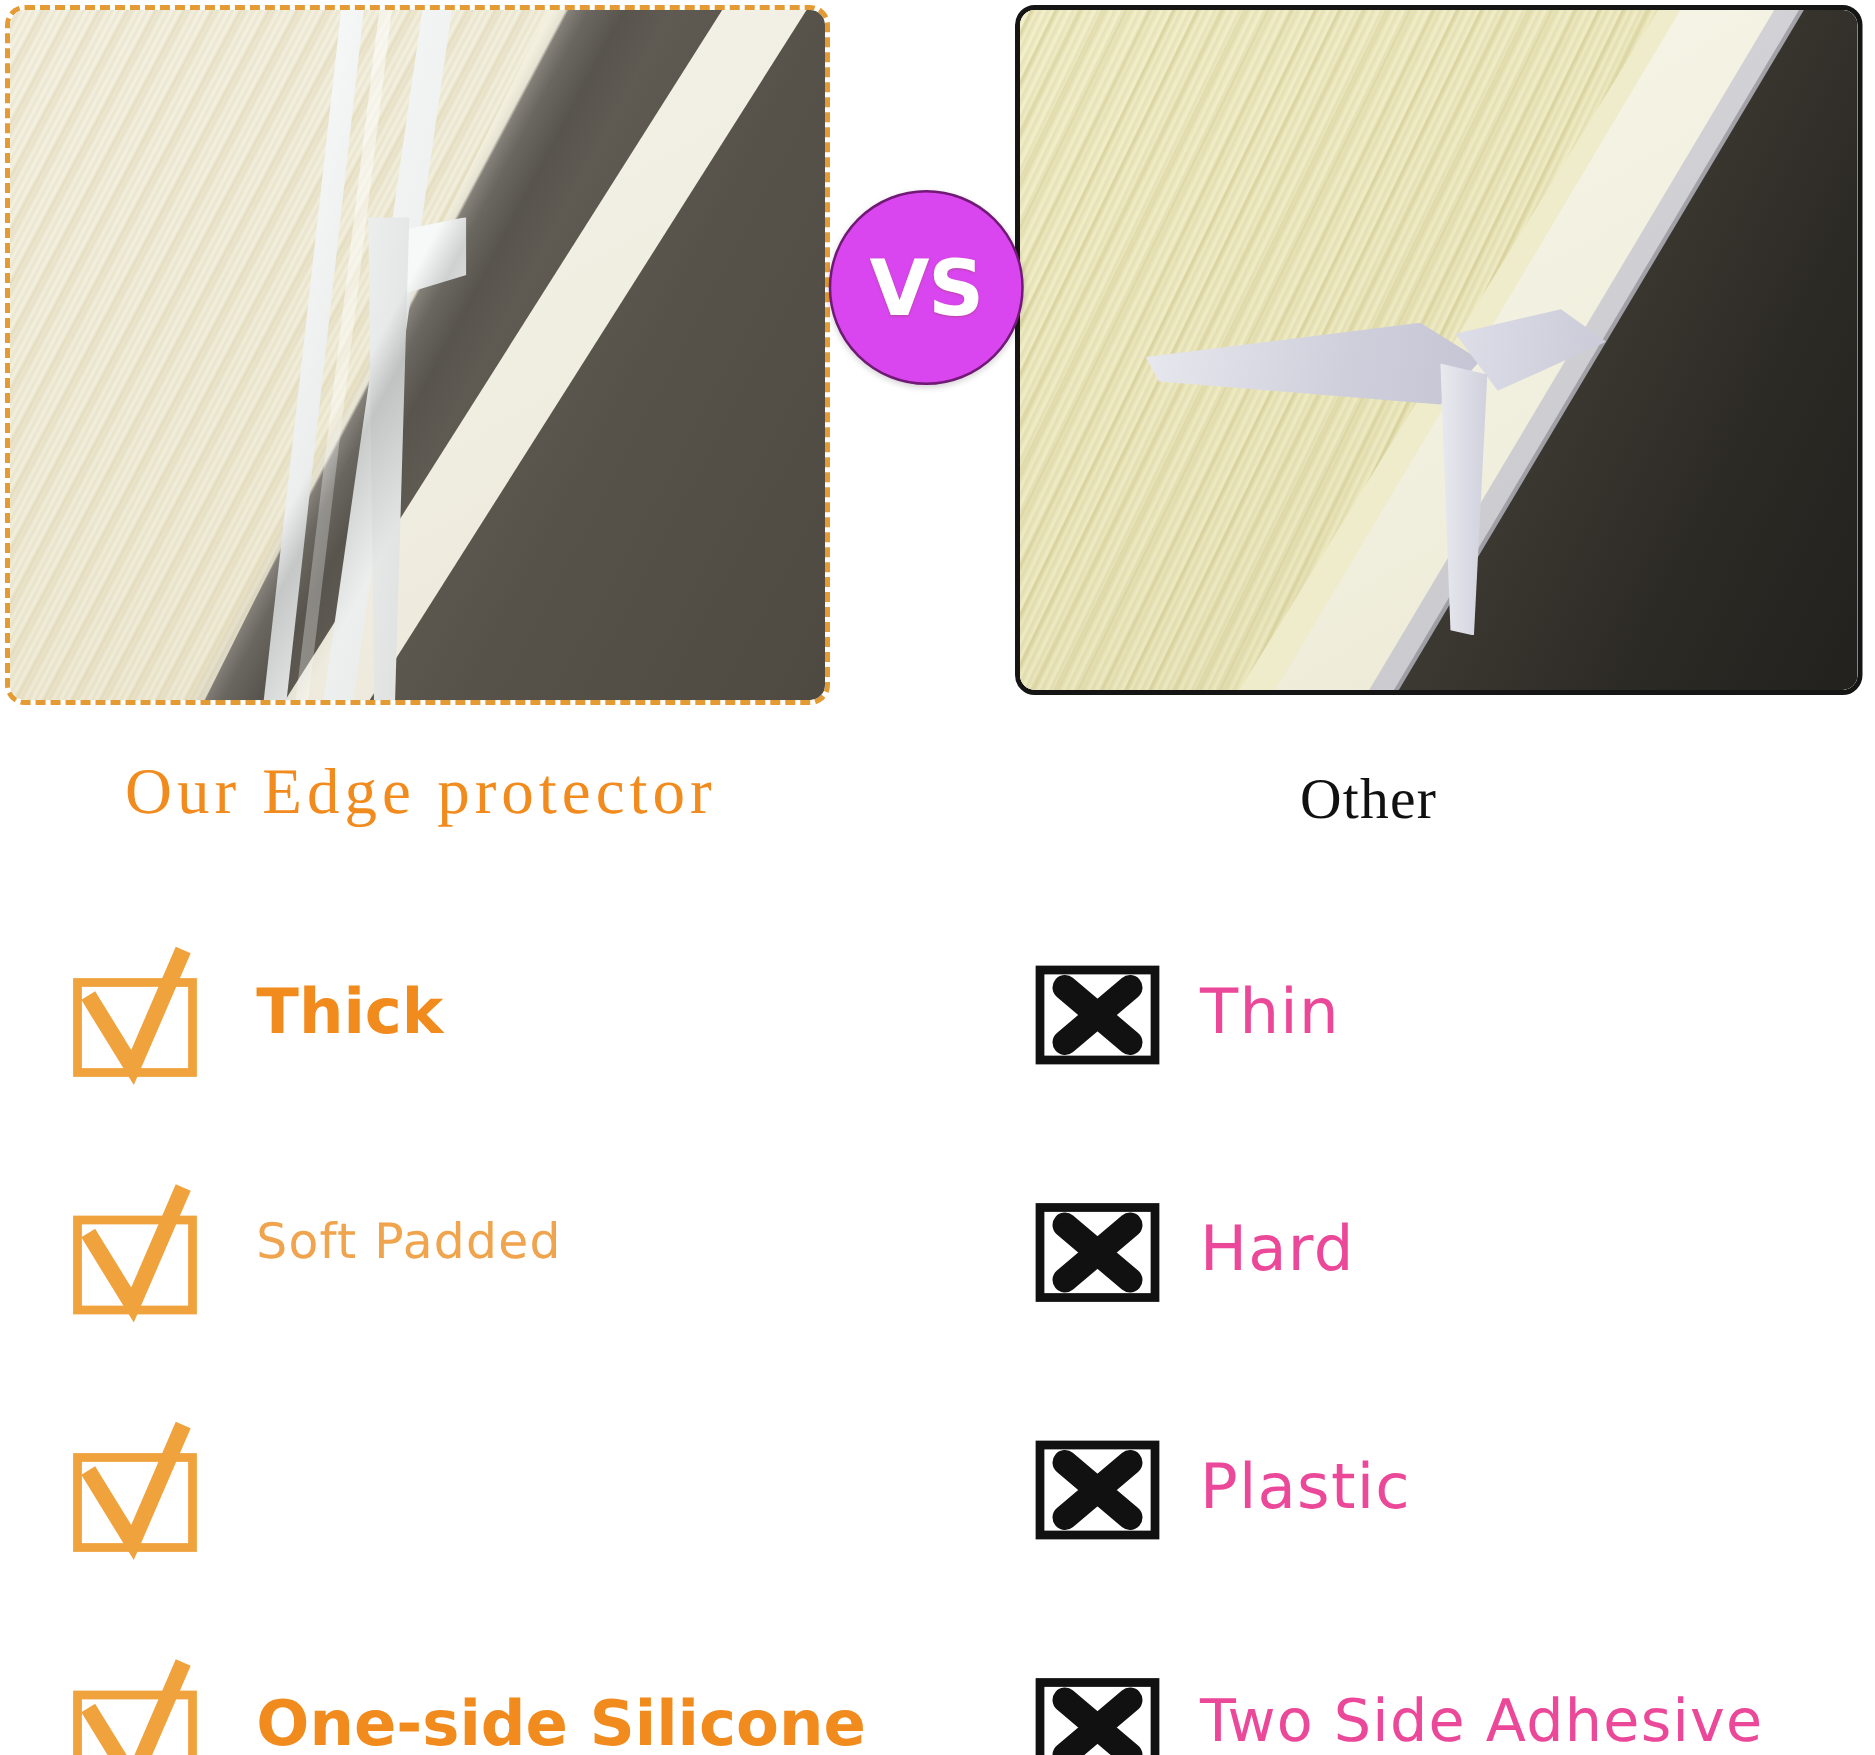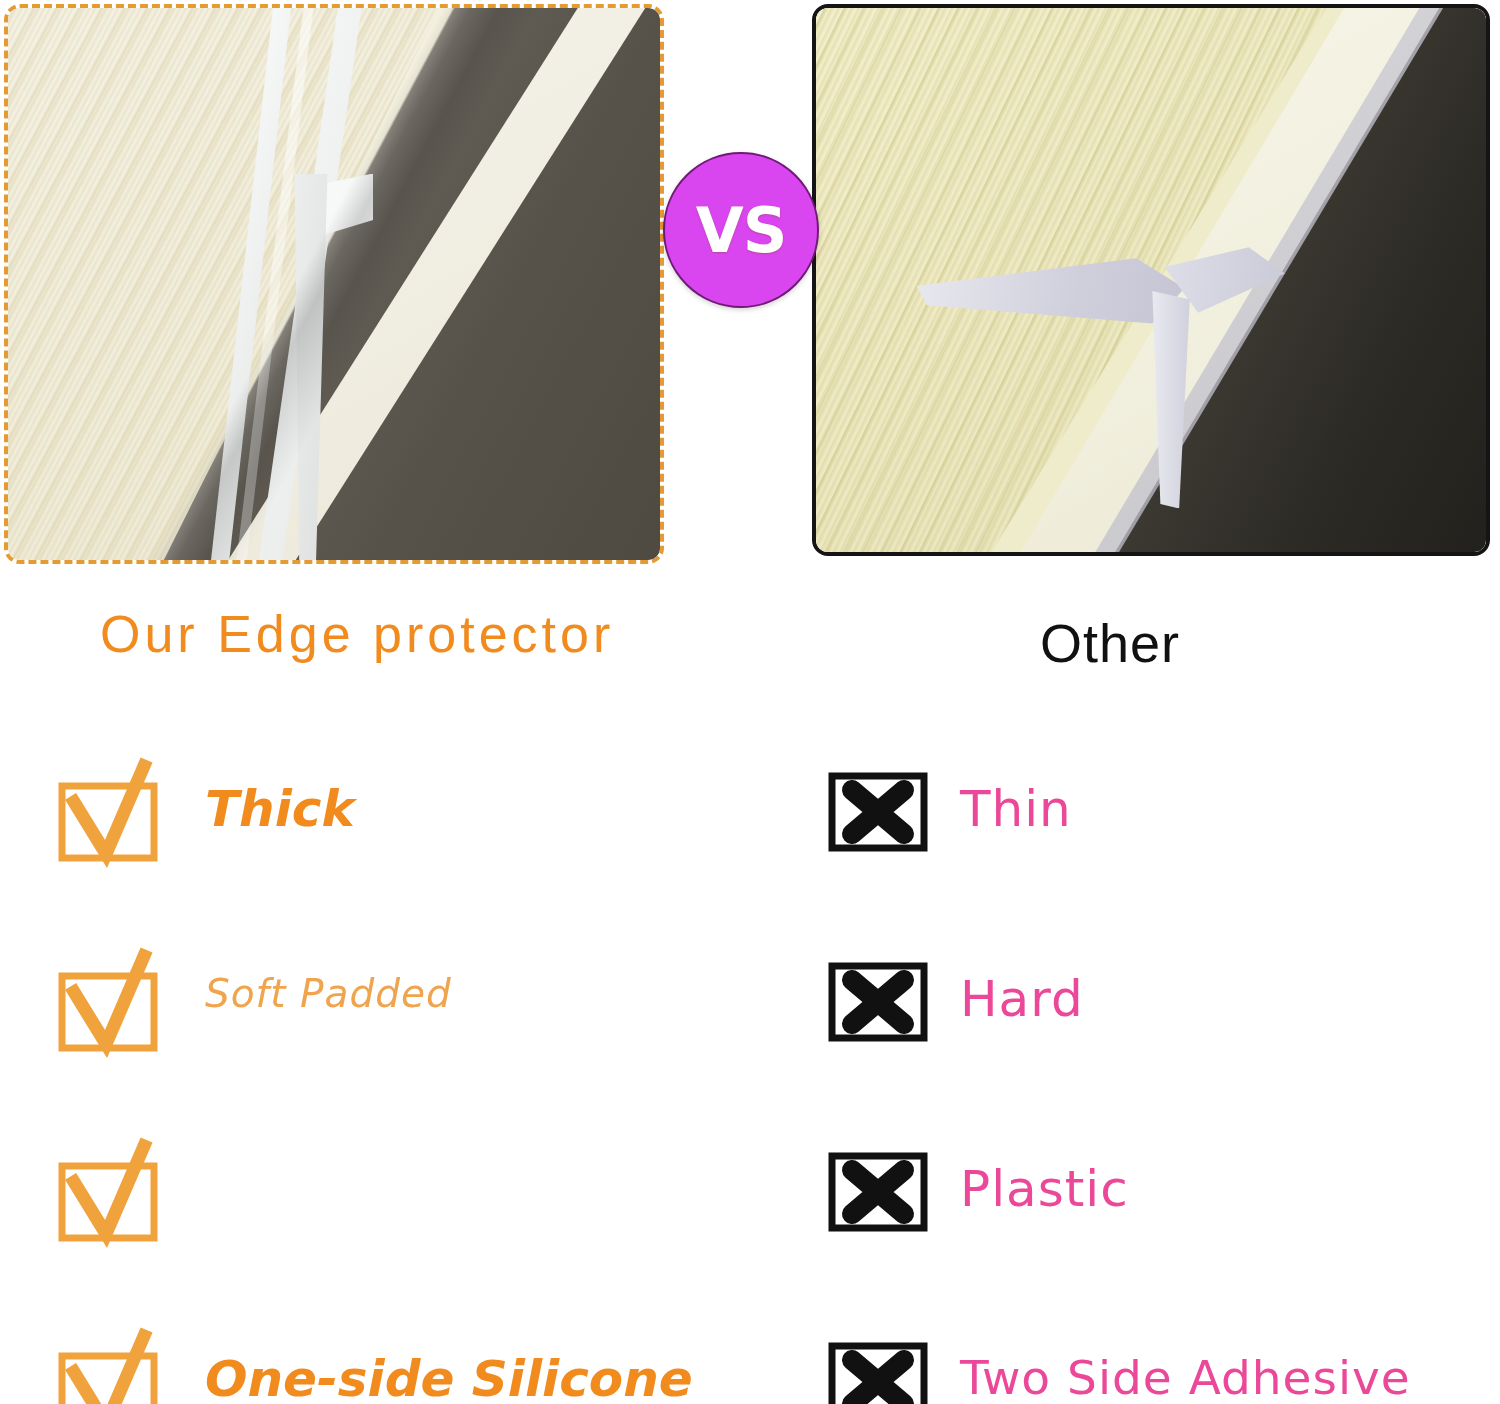--- a/index.html
+++ b/index.html
@@ -164,28 +164,28 @@
     box-shadow:0 2px 5px rgba(0,0,0,.18);
   }
   .vs-badge span{
     color:#ffffff;font-weight:bold;font-size:62px;
     letter-spacing:-1px;
     font-family:"DejaVu Sans", sans-serif;
     text-shadow:0 1px 2px rgba(120,70,10,.35);
   }
 
   
-  .hdr{position:absolute;font-family:Liberation Sans, sans-serif;white-space:nowrap;}
+  .hdr{position:absolute;font-family:Liberation Serif, serif;white-space:nowrap;}
   .hdr-left{
     left:100px;top:604px;
     color:#F28B1E;font-size:52px;letter-spacing:4px;font-weight:500;
   }
   .hdr-right{
     left:1040px;top:612px;
-    color:#111111;font-size:54px;letter-spacing:1px;font-weight:500;
+    color:#111111;font-size:46px;letter-spacing:1px;font-weight:500;
   }
 
   
   .col{position:absolute;top:740px;}
   .col-left{left:0px;width:800px;}
   .col-right{left:810px;width:690px;}
 
   .frow{position:relative;height:190px;}
 
   
@@ -197,21 +197,21 @@
   
   .xbox{
     position:absolute;left:18px;top:22px;width:100px;height:100px;
   }
   .xbox svg{display:block;width:100px;height:100px;}
 
   .flabel{
     position:absolute;top:44px;white-space:nowrap;
     font-family:"DejaVu Sans", sans-serif;line-height:1;
   }
-  .flabel-left{left:205px;font-size:50px;color:#F28B1E;font-weight:bold;font-style:italic;}
+  .flabel-left{left:205px;font-size:50px;color:#F28B1E;font-weight:bold;}
   .flabel-left.soft{font-size:39px;color:#EFA44D;font-weight:normal;letter-spacing:1px;}
   .flabel-left .muted{color:#EFA44D;font-weight:normal;}
   .flabel-left .strong{color:#F5821F;font-weight:bold;}
   .flabel-right{left:150px;font-size:50px;color:#ec4899;font-weight:normal;letter-spacing:1px;}
   .flabel-right.small{font-size:47px;}
 </style>
 </head>
 <body>
 
 <div class="photo-row">

